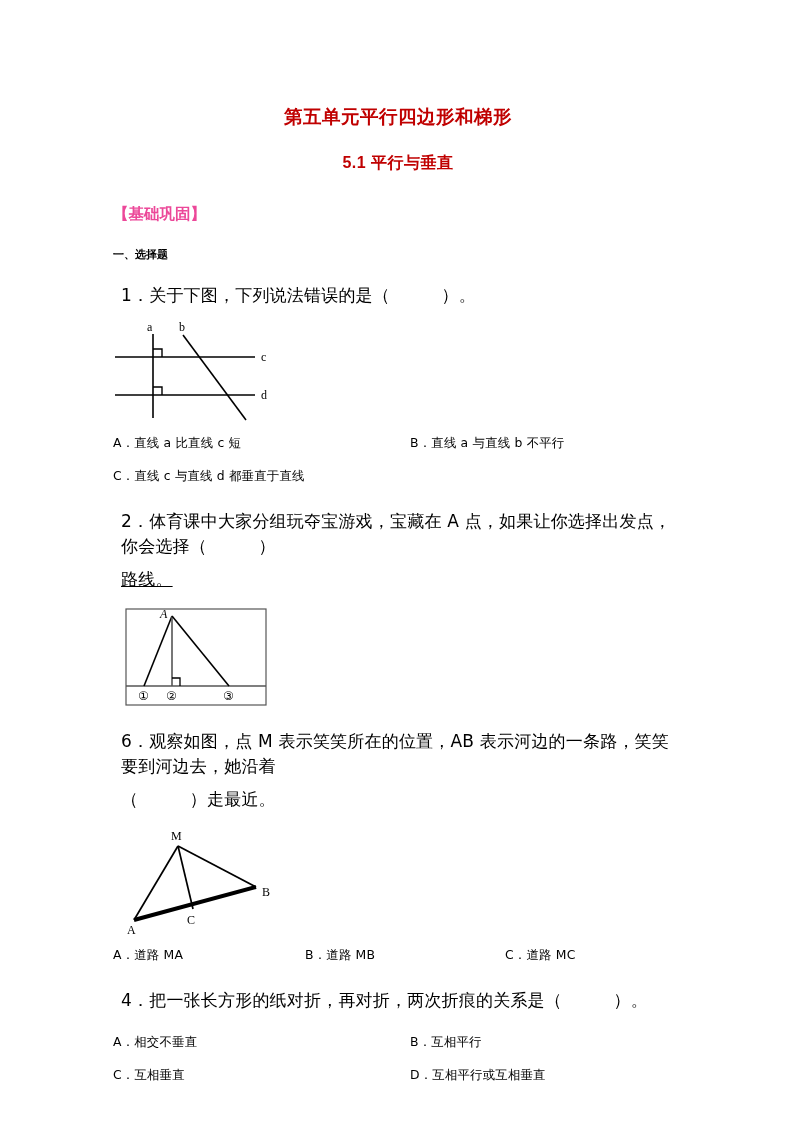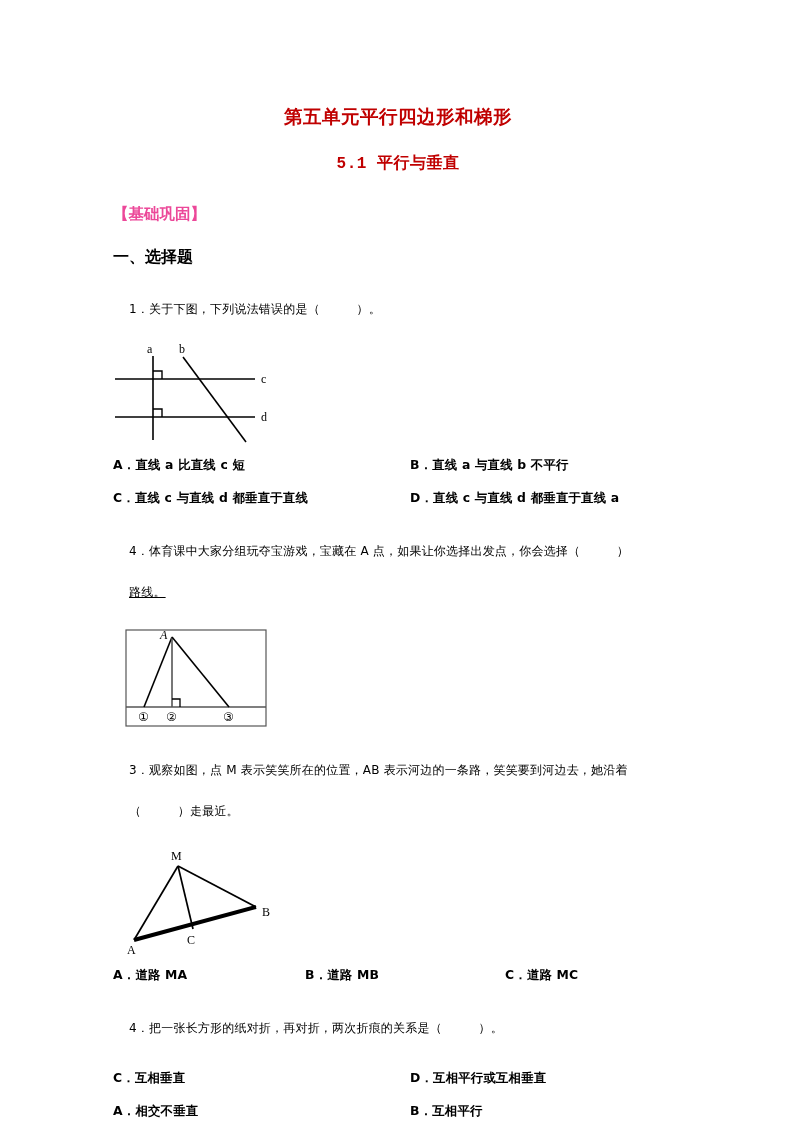--- a/index.html
+++ b/index.html
@@ -40,58 +40,58 @@
     font-family: "DejaVu Sans", "Liberation Sans", sans-serif;
   }
   .doc-subtitle {
     color: #c00000;
     font-weight: bold;
     font-size: 16px;
     text-align: center;
     margin: 0;
     padding-top: 24px;
     letter-spacing: 0.5px;
-    font-family: Liberation Mono, monospace;
+    font-family: Liberation Sans, sans-serif;
   }
   .section-title {
     color: #ec4899;
     font-weight: bold;
     font-size: 15.5px;
     margin: 0;
     padding-top: 30px;
     font-family: "DejaVu Sans", "Liberation Sans", sans-serif;
   }
   .part-title {
     font-weight: bold;
-    font-size: 16px;
+    font-size: 11px;
     margin: 0;
     padding-top: 22px;
     font-family: "DejaVu Sans", "Liberation Sans", sans-serif;
   }
 
   
   .q-text {
-    font-size: 12px;
+    font-size: 17px;
     line-height: 25px;
-    margin: 16px;
+    margin: 8px;
     padding-top: 13px;
     font-family: "DejaVu Sans", "Liberation Sans", sans-serif;
     letter-spacing: 0.2px;
   }
   .q-text.tight { padding-top: 9px; }
 
   .opt-row {
     display: flex;
     font-size: 12.4px;
     line-height: 25px;
     padding-top: 8px;
     font-family: "DejaVu Sans", "Liberation Sans", sans-serif;
     letter-spacing: 0.2px;
   }
-  .opt-row .opt { flex: 0 0 auto; font-weight: bold; }
+  .opt-row .opt { flex: 0 0 auto; }
   .opt-2col .opt:nth-child(1) { width: 297px; }
   .opt-3col .opt:nth-child(1) { width: 192px; }
   .opt-3col .opt:nth-child(2) { width: 200px; }
 
   
   .fig { position: relative; }
   .fig svg { display: block; }
   .fig-label {
     font-family: "Liberation Serif", "DejaVu Serif", serif;
     font-size: 12px;
@@ -142,24 +142,23 @@
         <text class="fig-label" x="148" y="77">d</text>
       </svg>
     </div>
 
     <div class="opt-row opt-2col">
       <span class="opt">A．直线 a 比直线 c 短</span>
       <span class="opt">B．直线 a 与直线 b 不平行</span>
     </div>
     <div class="opt-row opt-2col">
       <span class="opt">C．直线 c 与直线 d 都垂直于直线</span>
-      <span class="opt">D．直线 c 与直线 d 都垂直于直线 a</span>
-    </div>
-
-    <div class="q-text">4．体育课中大家分组玩夺宝游戏，宝藏在 A 点，如果让你选择出发点，你会选择（　　　）</div>
+    </div>
+
+    <div class="q-text">2．体育课中大家分组玩夺宝游戏，宝藏在 A 点，如果让你选择出发点，你会选择（　　　）</div>
     <div class="q-text tight" style="padding-top:0;text-decoration:underline;">路线。</div>
 
     <div class="fig" style="padding-top:8px; padding-left:12px;">
       <svg width="142" height="100" viewBox="0 0 142 100">
 
         <rect x="1" y="1" width="140" height="96" fill="none" stroke="#555" stroke-width="1.2"></rect>
 
         <line x1="1" y1="78" x2="141" y2="78" stroke="#555" stroke-width="1.4"></line>
 
         <line x1="47" y1="8" x2="19" y2="78" stroke="#000" stroke-width="1.6"></line>
@@ -170,21 +169,21 @@
 
         <polyline points="47,70 55,70 55,78" fill="none" stroke="#000" stroke-width="1.3"></polyline>
         <text class="fig-label-i" x="35" y="10">A</text>
         <text class="circ-num" x="13" y="92">①</text>
         <text class="circ-num" x="41" y="92">②</text>
         <text class="circ-num" x="98" y="92">③</text>
       </svg>
     </div>
 
 
-    <div class="q-text">3．观察如图，点 M 表示笑笑所在的位置，AB 表示河边的一条路，笑笑要到河边去，她沿着</div>
+    <div class="q-text">6．观察如图，点 M 表示笑笑所在的位置，AB 表示河边的一条路，笑笑要到河边去，她沿着</div>
     <div class="q-text tight" style="padding-top:0;">（　　　）走最近。</div>
 
     <div class="fig" style="padding-top:6px;">
       <svg width="180" height="110" viewBox="0 0 180 110">
 
         <line x1="65" y1="20" x2="21" y2="94" stroke="#000" stroke-width="1.7"></line>
 
         <line x1="65" y1="20" x2="143" y2="61" stroke="#000" stroke-width="1.7"></line>
 
         <line x1="65" y1="20" x2="80" y2="83" stroke="#000" stroke-width="1.7"></line>
@@ -198,23 +197,23 @@
     </div>
 
     <div class="opt-row opt-3col" style="padding-top:6px;align-items:center;">
       <span class="opt">A．道路 MA</span>
       <span class="opt">B．道路 MB</span>
       <span class="opt">C．道路 MC</span>
     </div>
 
     <div class="q-text">4．把一张长方形的纸对折，再对折，两次折痕的关系是（　　　）。</div>
     <div class="opt-row opt-2col">
+      <span class="opt">A．相交不垂直</span>
+      <span class="opt">B．互相平行</span>
+    </div>
+    <div class="opt-row opt-2col">
       <span class="opt">C．互相垂直</span>
       <span class="opt">D．互相平行或互相垂直</span>
     </div>
-    <div class="opt-row opt-2col">
-      <span class="opt">A．相交不垂直</span>
-      <span class="opt">B．互相平行</span>
-    </div>
 
 
   </div>
 </div>
 
 </body></html>

